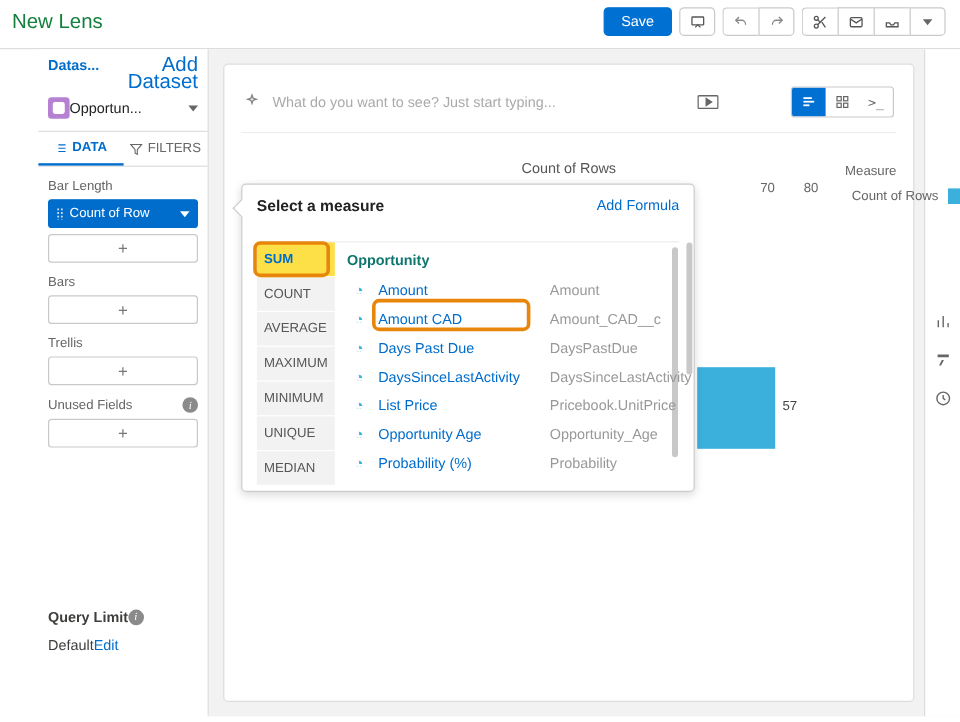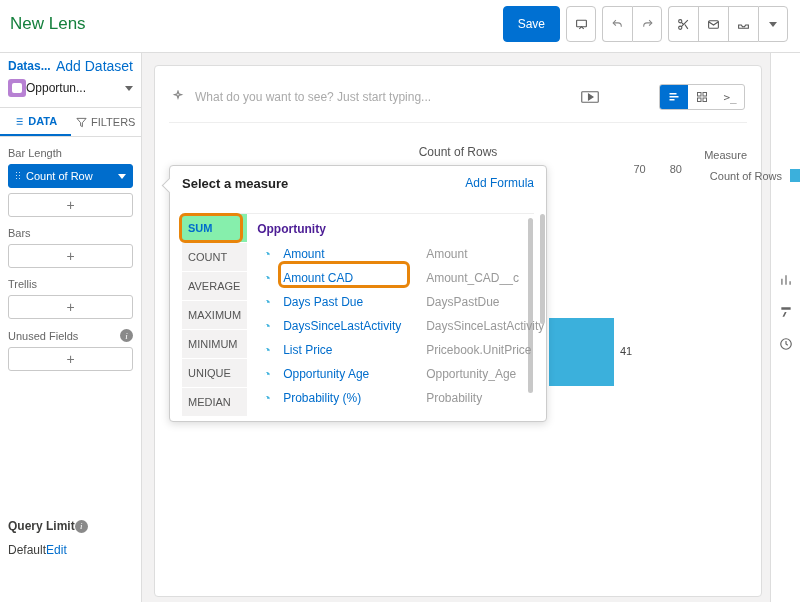--- a/index.html
+++ b/index.html
@@ -2,37 +2,37 @@
 <html><head>
   <meta charset="utf-8">
   <style>
     * { box-sizing: border-box; margin: 0; padding: 0; font-family: Arial, Helvetica, sans-serif; }
     body { width: 800px; height: 602px; background: #fff; overflow: hidden; position: relative; font-size: 12px; color: #3e3e3c; }
 
     
     .hdr { display: flex; align-items: center; justify-content: space-between; padding: 6px 12px 10px 10px; border-bottom: 1px solid #ddd; }
     .hdr-title { font-size: 17px; color: #15803d; }
     .hdr-right { display: flex; gap: 6px; align-items: center; }
-    .btn { border: 1px solid #c9c9c9; background: #fff; border-radius: 4px; height: 36px; display: inline-flex; align-items: center; justify-content: center; cursor: pointer; color: #555; }
+    .btn { border: 1px solid #c9c9c9; background: #fff; border-radius: 4px; height: 24px; display: inline-flex; align-items: center; justify-content: center; cursor: pointer; color: #555; }
     .btn.save { background: #0070d2; color: #fff; border-color: #0070d2; padding: 0 14px; font-size: 12px; }
     .btn.icon { width: 30px; }
     .btn-group { display: flex; }
     .btn-group .btn { border-radius: 0; border-right: none; }
     .btn-group .btn:first-child { border-top-left-radius: 4px; border-bottom-left-radius: 4px; }
     .btn-group .btn:last-child { border-top-right-radius: 4px; border-bottom-right-radius: 4px; border-right: 1px solid #c9c9c9; }
 
     
-    .body { display: flex; height: calc(100% - 46px); }
+    .body { display: flex; height: calc(100% - 46px); padding-left: 32px; }
     .sidebar { width: 142px; border-right: 1px solid #ddd; padding: 6px 8px; background: #fff; position: relative; z-index: 2; }
     .main { flex: 1; background: #f3f2f2; display: flex; position: relative; }
 
     
     .ds-row { display: flex; justify-content: space-between; align-items: flex-start; margin-bottom: 6px; }
     .ds-lbl { font-size: 12px; color: #006dcc; font-weight: 600; }
-    .ds-add { color: #006dcc; font-size: 14px; text-align: right; line-height: 14px; }
+    .ds-add { color: #006dcc; font-size: 17px; text-align: right; line-height: 14px; }
     .ds-item { display: flex; align-items: center; gap: 0; margin: 6px 0 10px; }
     .ds-icon { width: 18px; height: 18px; border-radius: 3px; background: #b781d3; position: relative; }
     .ds-icon::after { content:""; position:absolute; inset:4px; background:#fff; border-radius:2px; }
     .ds-name { font-size: 12px; color: #222; flex:1; white-space: nowrap; overflow:hidden; text-overflow: ellipsis; }
     .caret { width: 0; height: 0; border-left: 4px solid transparent; border-right: 4px solid transparent; border-top: 5px solid #666; }
 
     .panel-tabs { display:flex; border-top:1px solid #ddd; border-bottom:1px solid #ddd; margin: 0 -8px; }
     .panel-tab { flex:1; text-align:center; padding: 7px 0; font-size: 11px; color:#666; display:flex; justify-content:center; align-items:center; gap:4px; }
     .panel-tab.active { color:#006dcc; border-bottom: 2px solid #006dcc; font-weight:700; }
 
@@ -69,23 +69,23 @@
     
     .dd { position:absolute; left:0px; top:115px; width:378px; background:#fff; border:1px solid #ccc; border-radius:4px; box-shadow:0 2px 8px rgba(0,0,0,.15); padding:10px 12px 4px; }
     .dd::before { content:""; position:absolute; left:-6px; top:14px; width:10px; height:10px; background:#fff; border-left:1px solid #ccc; border-bottom:1px solid #ccc; transform:rotate(45deg);}
     .dd-head { display:flex; justify-content:space-between; align-items:flex-start; margin-bottom:22px;}
     .dd-title { font-size:13px; font-weight:600; color:#222;}
     .dd-link { color:#006dcc; font-size:12px;}
     .dd-search { border:1px solid #c9c9c9; border-radius:3px; padding:5px 8px; display:flex; align-items:center; gap:6px; color:#aaa; margin-bottom:0;}
     .dd-body { display:flex; margin-top:8px; border-top:1px solid #eee; position:relative;}
     .agg-col { width:72px; background:#f3f2f2; }
     .agg-item { padding:8px 6px; font-size:11px; color:#555; border-bottom:1px solid #fff;}
-    .agg-item.sel { background:#86efac; color:#006dcc; font-weight:600; }
+    .agg-item.sel { background:#fde047; color:#006dcc; font-weight:600; }
     .field-col { flex:1; padding:6px 0 6px 10px; position:relative;}
-    .grp { font-size:12px; font-weight:600; color:#4c1d95; margin:2px 0 6px; }
+    .grp { font-size:12px; font-weight:600; color:#0f766e; margin:2px 0 6px; }
     .frow { display:flex; align-items:center; gap:8px; padding:5px 2px; font-size:12px; }
     .fic { color:#3bb0dc; width:16px; display:inline-flex; justify-content:center;}
     .flabel { width:135px; color:#006dcc; }
     .fapi { color:#999; }
     .hl1 { position:absolute; border:3px solid #e8850b; border-radius:6px; }
     .scrollthumb { position:absolute; right:1px; top:4px; width:5px; height:175px; background:#c8c8c8; border-radius:3px;}
     .scrollthumb2 { position:absolute; right:1px; top:0; width:5px; height:110px; background:#c8c8c8; border-radius:3px;}
 
     svg { display:block; }
   </style>
@@ -250,21 +250,21 @@
         <span>70</span>
         <span>80</span>
         <span style="position:absolute; right:-56px; top:6px; display:flex; align-items:center; gap:4px;">
           <span>Count of Rows</span>
           <span class="legend-box"></span>
         </span>
       </div>
 
       <div class="chart-area">
         <div class="bar" style="left:380px; width:65px;"></div>
-        <div class="barval" style="left:451px; top:162px;">41</div>
+        <div class="barval" style="left:451px; top:162px;">57</div>
 
         <div class="dd" style="top:-18px;">
           <div class="dd-head">
             <div class="dd-title">Select a measure</div>
             <div class="dd-link">Add Formula</div>
           </div>
           <div class="dd-body">
             <div class="agg-col">
               <div class="agg-item sel">SUM</div>
               <div class="agg-item">COUNT</div>

